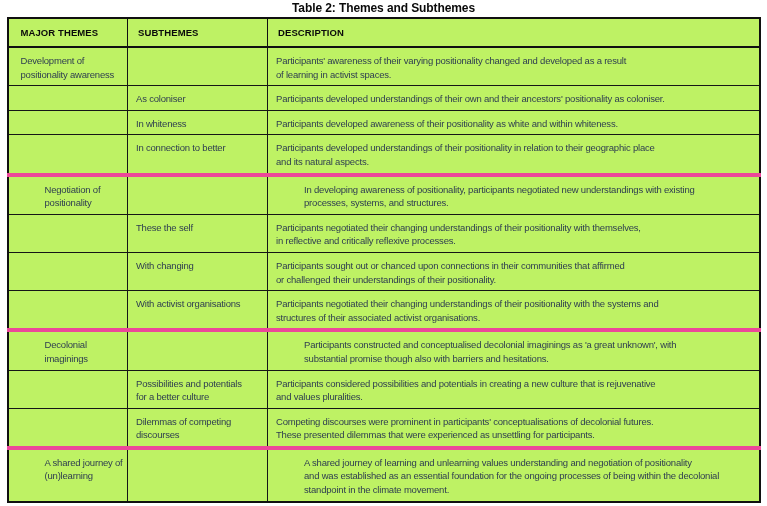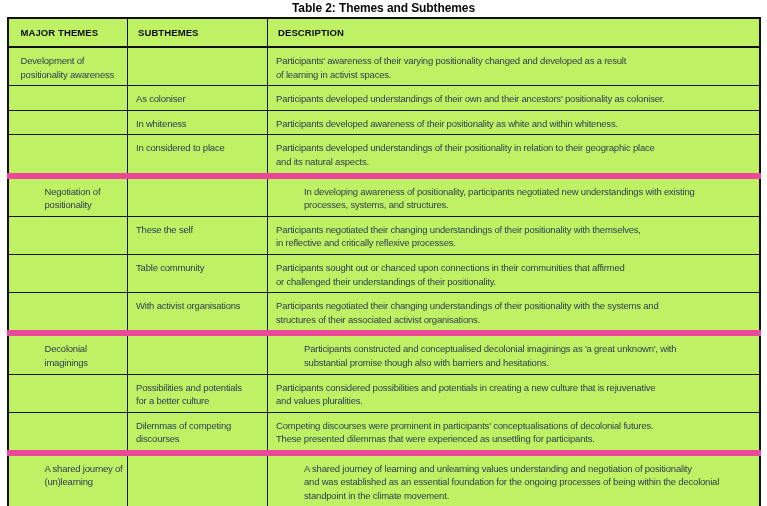--- a/index.html
+++ b/index.html
@@ -56,21 +56,21 @@
     line-height: 13.6px;
     letter-spacing: -0.2px;
     color: #2e3d50;
     padding: 6px 4px 4px 8px;
     white-space: pre-line;
     overflow: hidden;
     margin-top: 12px;
   }
   td.major-theme-cell { padding-left: 12px; }
   td.description-cell { padding-left: 8px; }
-  tr.group-start td { border-top: 6px solid #ec4899; padding-left: 36px; }
+  tr.group-start td { border-top: 4px solid #ec4899; padding-left: 36px; }
 </style>
 </head>
 <body>
 
 <div class="page">
   <div class="table-title">Table 2: Themes and Subthemes</div>
   <table class="themes-table">
     <colgroup>
       <col class="c-major">
       <col class="c-sub">
@@ -96,40 +96,40 @@
           <td class="subtheme-cell">As coloniser</td>
           <td class="description-cell">Participants developed understandings of their own and their ancestors' positionality as coloniser.</td>
         </tr>
         <tr>
           <td class="major-theme-cell"></td>
           <td class="subtheme-cell">In whiteness</td>
           <td class="description-cell">Participants developed awareness of their positionality as white and within whiteness.</td>
         </tr>
         <tr>
           <td class="major-theme-cell"></td>
-          <td class="subtheme-cell">In considered to place</td>
+          <td class="subtheme-cell">In connection to better</td>
           <td class="description-cell">Participants developed understandings of their positionality in relation to their geographic place
 and its natural aspects.</td>
         </tr>
         <tr class="group-start">
           <td class="major-theme-cell">Negotiation of
 positionality</td>
           <td class="subtheme-cell"></td>
           <td class="description-cell">In developing awareness of positionality, participants negotiated new understandings with existing
 processes, systems, and structures.</td>
         </tr>
         <tr>
           <td class="major-theme-cell"></td>
           <td class="subtheme-cell">These the self</td>
           <td class="description-cell">Participants negotiated their changing understandings of their positionality with themselves,
 in reflective and critically reflexive processes.</td>
         </tr>
         <tr>
           <td class="major-theme-cell"></td>
-          <td class="subtheme-cell">Table community</td>
+          <td class="subtheme-cell">With changing</td>
           <td class="description-cell">Participants sought out or chanced upon connections in their communities that affirmed
 or challenged their understandings of their positionality.</td>
         </tr>
         <tr>
           <td class="major-theme-cell"></td>
           <td class="subtheme-cell">With activist organisations</td>
           <td class="description-cell">Participants negotiated their changing understandings of their positionality with the systems and
 structures of their associated activist organisations.</td>
         </tr>
         <tr class="group-start">

